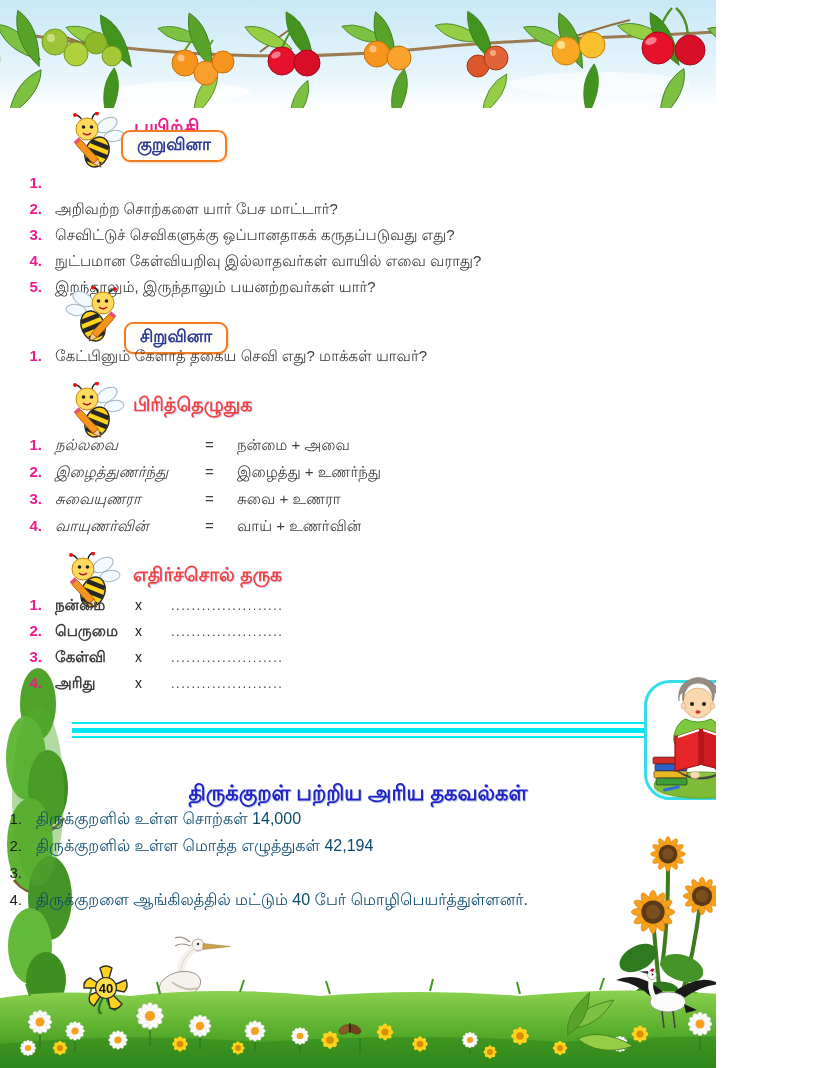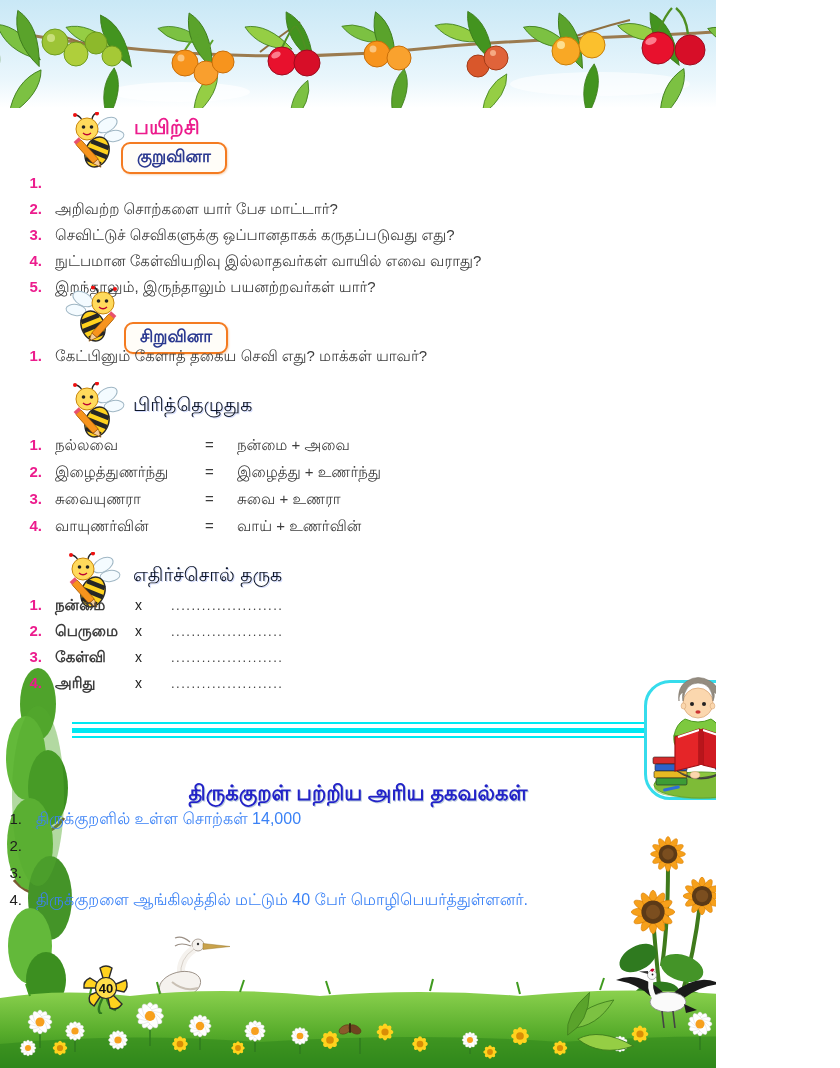--- a/index.html
+++ b/index.html
@@ -8,53 +8,53 @@
   svg{display:block;}
 
   
   .header-art{position:absolute;top:0;left:0;z-index:1;}
 
   
   .bee{position:absolute;width:60px;height:62px;z-index:3;}
 
   
   .h-magenta{position:absolute;z-index:3;font-size:20px;font-weight:bold;color:#EC1C8D;letter-spacing:.3px;}
-  .h-blue{position:absolute;z-index:3;font-size:19px;font-weight:normal;color:#0f172a;
+  .h-blue{position:absolute;z-index:3;font-size:19px;font-weight:bold;color:#ef4444;
           text-shadow:0 0 1px #fff,1px 1px 0 #cfd8ff;}
   .qbox{position:absolute;z-index:3;border:2px solid #F47B20;border-radius:9px;background:#FFFDF8;
         padding:3px 14px 4px;font-size:17px;font-weight:bold;color:#2B3990;box-shadow:1px 1px 2px #f8d9bd;}
 
   
   .qlist{position:absolute;left:0;width:100%;z-index:3;}
   .q-row{display:flex;align-items:baseline;height:26px;}
   .q-row.h27{height:27px;}
   .q-num{width:42px;text-align:right;margin-right:13px;color:#EC1C8D;font-weight:bold;font-size:15px;flex:none;}
   .q-text{color:#3C3C3C;font-size:15px;white-space:nowrap;}
-  .col-word{width:150px;flex:none;}
+  .col-word{width:150px;flex:none;font-style:italic;}
   .col-eq{width:32px;flex:none;color:#3C3C3C;font-size:15px;}
   .col-word2{width:80px;flex:none;font-weight:bold;}
   .col-x{width:36px;flex:none;color:#222;font-size:14px;}
   .col-dots{color:#444;font-size:13px;letter-spacing:1.5px;}
 
   
   .divider{position:absolute;left:72px;right:0;top:722px;z-index:2;}
   .divider .l1{height:2px;background:#00E8F2;}
   .divider .l2{height:5px;background:#00E8F2;margin-top:4px;}
   .divider .l3{height:2px;background:#00E8F2;margin-top:3px;}
 
   
   .child-frame{position:absolute;left:644px;top:680px;width:108px;height:114px;z-index:4;
                border:3px solid #36DCEC;border-radius:26px;background:#fff;overflow:visible;}
   .child-frame svg{position:absolute;left:-2px;top:-16px;}
 
   
   .facts-title{position:absolute;top:766px;left:0;width:100%;text-align:center;z-index:3;
                font-size:21px;font-weight:bold;color:#2222C8;text-shadow:1px 1px 0 #bcd;margin-top:15px;}
   .f-num{width:22px;text-align:right;margin-right:14px;color:#1d1d1d;font-weight:normal;font-size:15px;flex:none;}
-  .f-text{color:#3b82f6;font-size:16px;white-space:nowrap;}
+  .f-text{color:#0c4a6e;font-size:16px;white-space:nowrap;}
   .f-row{display:flex;align-items:baseline;height:27px;}
 
   
   .tree-svg{position:absolute;left:-6px;top:646px;z-index:1;}
   .sunflower-svg{position:absolute;right:-2px;top:816px;z-index:1;}
   .footer-art{position:absolute;left:0;bottom:0;z-index:2;}
   .page-num-flower{position:absolute;left:82px;top:964px;width:48px;height:50px;z-index:5;}
   .page-num-flower text{font-family:"Liberation Sans",sans-serif;font-size:13px;font-weight:bold;fill:#111;}
 </style>
 </head>
@@ -218,21 +218,21 @@
       <ellipse cx="756" cy="42" rx="11" ry="13" fill="#A9C93A" stroke="#729420"></ellipse>
       <ellipse cx="776" cy="62" rx="10" ry="12" fill="#9CC13C" stroke="#729420"></ellipse>
       <ellipse cx="792" cy="80" rx="9" ry="11" fill="#B2CE48" stroke="#729420"></ellipse>
     </g>
   </svg>
 
   <svg class="bee" style="left:66px;top:112px" viewBox="0 0 60 62">
       <use href="#bee"></use>
     </svg>
   <div class="h-magenta" style="left:134px;top:116px">பயிற்சி</div>
-  <div class="qbox" style="left:121px;top:142px">குறுவினா</div>
+  <div class="qbox" style="left:121px;top:130px">குறுவினா</div>
 
   <div class="qlist" style="top:174px">
     <div class="q-row">
       <span class="q-num">1.</span>
       </div>
     <div class="q-row">
       <span class="q-num">2.</span>
       <span class="q-text">அறிவற்ற சொற்களை யார் பேச மாட்டார்?</span>
       </div>
     <div class="q-row">
@@ -375,20 +375,21 @@
   </div>
 
   <div class="facts-title">திருக்குறள் பற்றிய அரிய தகவல்கள்</div>
   <div class="qlist" style="top:810px">
     <div class="f-row">
       <span class="f-num">1.</span>
       <span class="f-text">திருக்குறளில் உள்ள சொற்கள் 14,000</span>
       </div>
     <div class="f-row">
       <span class="f-num">2.</span>
+      <span class="f-text">திருக்குறளில் உள்ள மொத்த எழுத்துகள் 42,194</span>
       </div>
     <div class="f-row">
       <span class="f-num">3.</span>
       </div>
     <div class="f-row">
       <span class="f-num">4.</span>
       <span class="f-text">திருக்குறளை ஆங்கிலத்தில் மட்டும் 40 பேர் மொழிபெயர்த்துள்ளனர்.</span>
       </div>
   </div>
 

